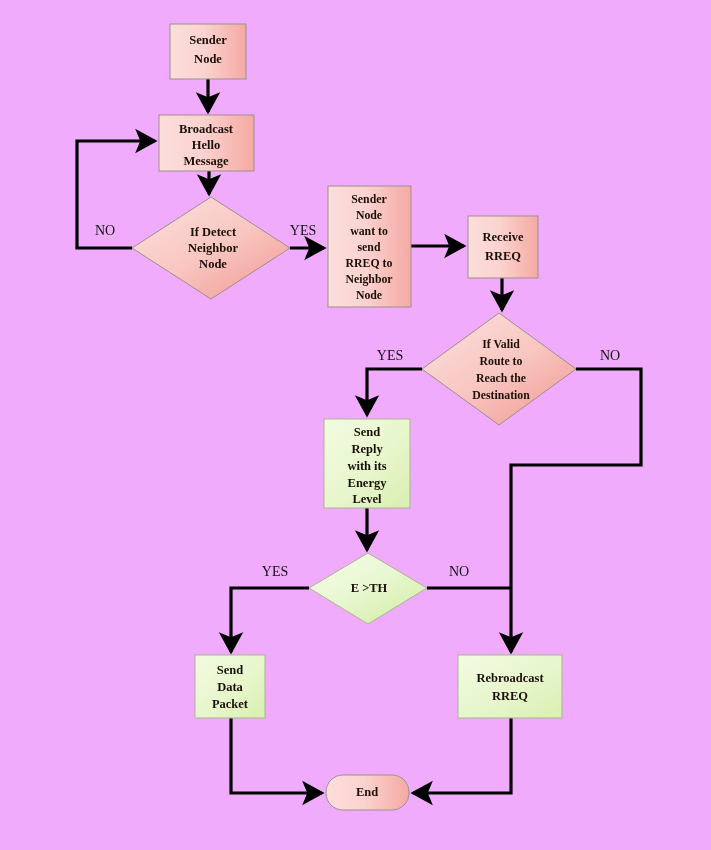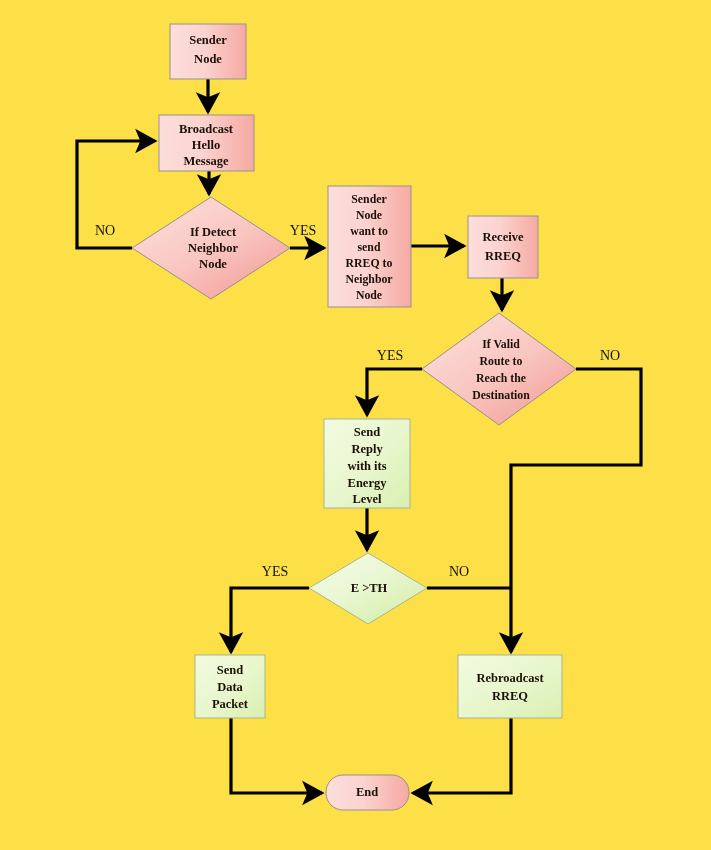--- a/index.html
+++ b/index.html
@@ -11,21 +11,21 @@
   body {
     width: 711px;
     height: 850px;
     font-family: "Liberation Serif", "DejaVu Serif", serif;
     overflow: hidden;
   }
   #flowchart-root {
     position: relative;
     width: 711px;
     height: 850px;
-    background: #fde047;
+    background: #f0abfc;
   }
   svg#flow-svg {
     display: block;
     width: 711px;
     height: 850px;
   }
   .node-text {
     font-family: "Liberation Serif", "DejaVu Serif", serif;
     font-weight: bold;
     font-size: 12.5px;

